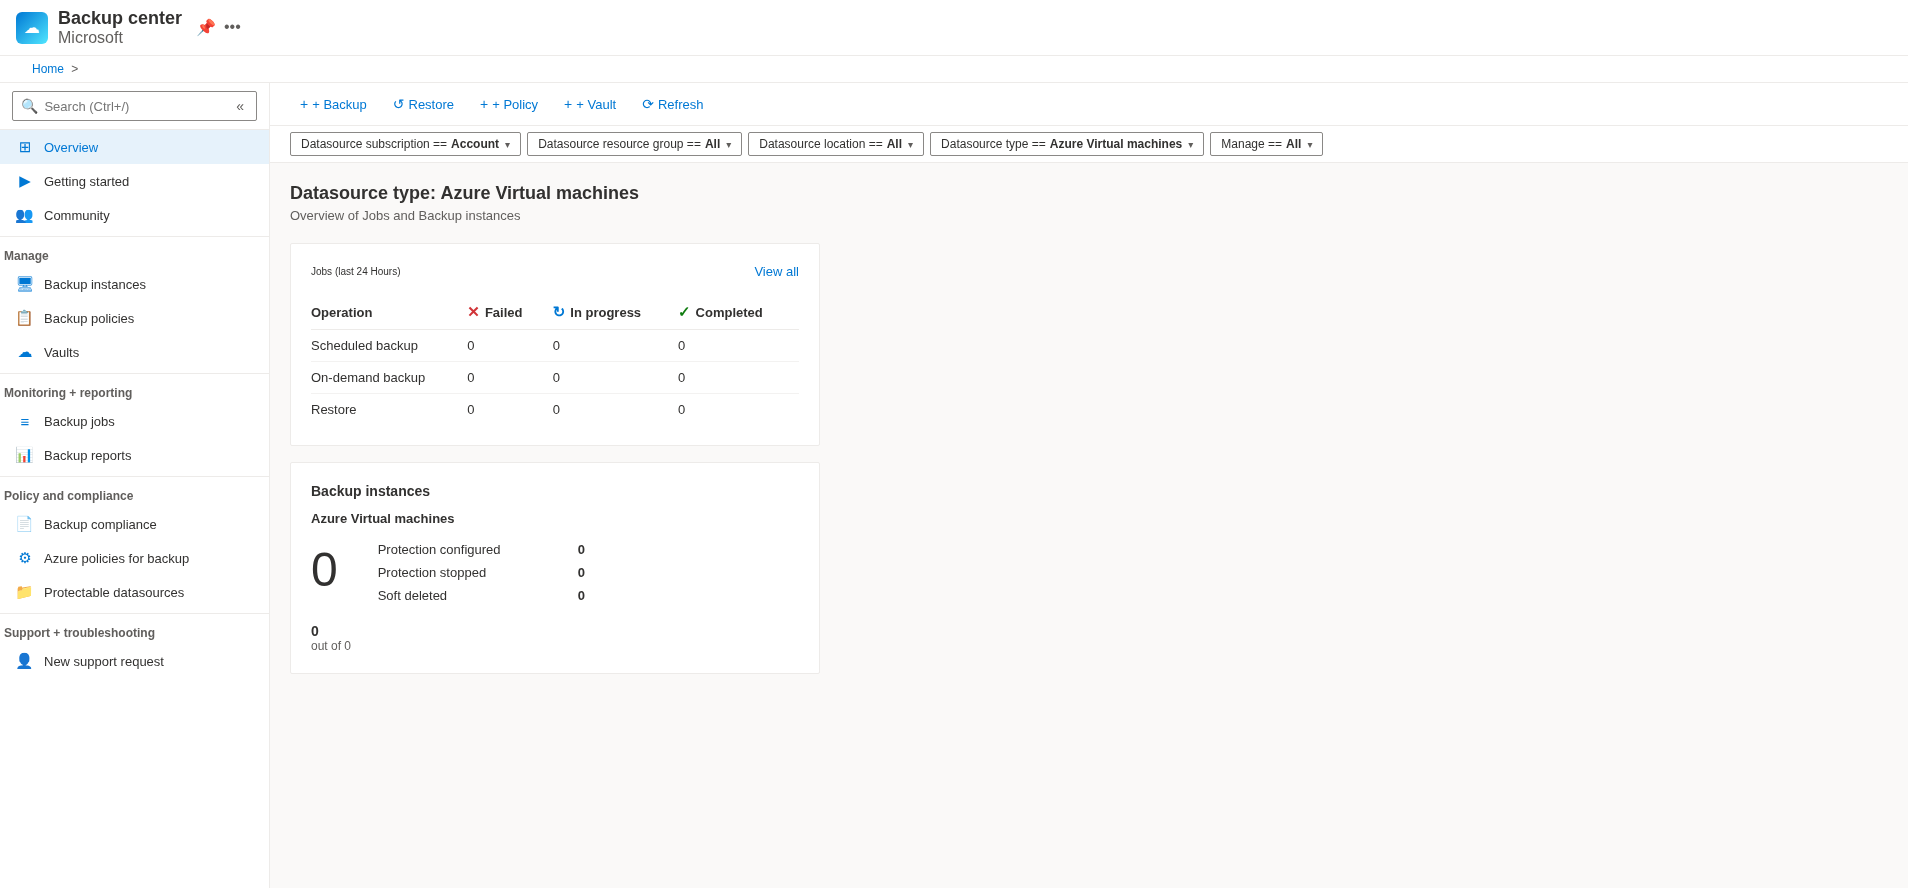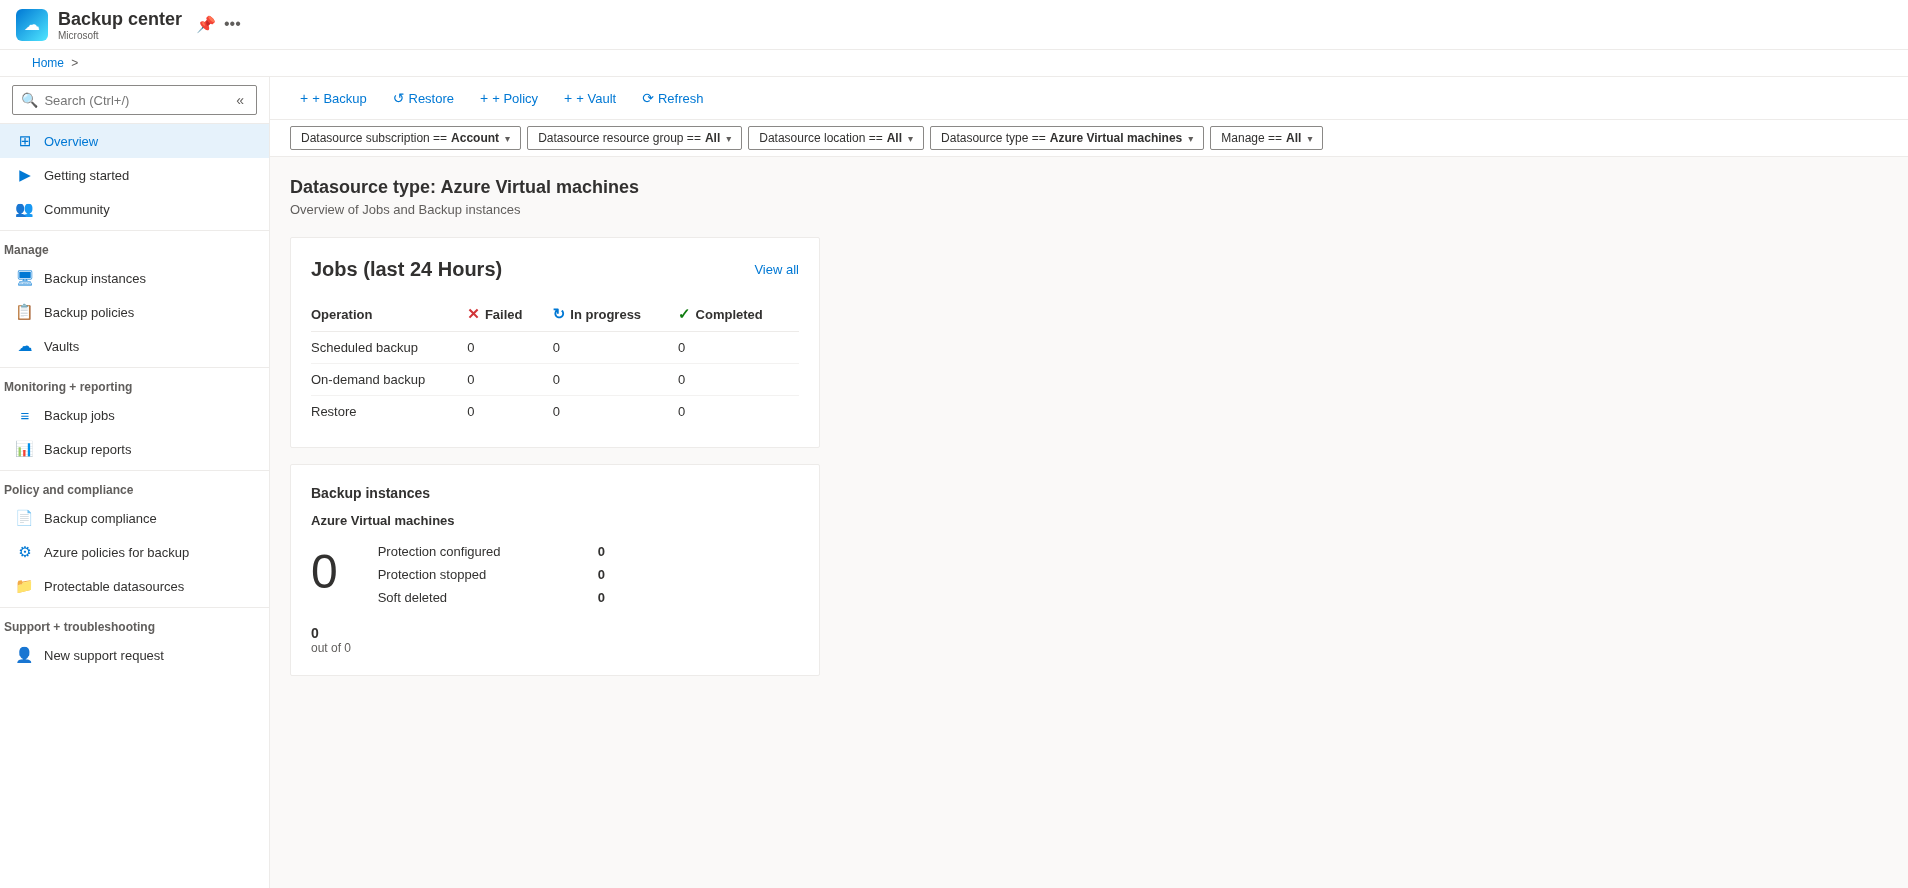--- a/index.html
+++ b/index.html
@@ -2,21 +2,21 @@
 <html><head>
   <meta charset="utf-8">
   <style>
     * { box-sizing: border-box; margin: 0; padding: 0; }
     body { font-family: 'Segoe UI', Arial, sans-serif; font-size: 13px; color: #323130; background: #f3f2f1; display: flex; flex-direction: column; height: 100vh; overflow: hidden; }
 
     
     .top-bar { background: #fff; border-bottom: 1px solid #edebe9; padding: 8px 16px; display: flex; align-items: center; gap: 10px; min-height: 50px; }
     .app-icon { width: 32px; height: 32px; background: linear-gradient(135deg, #0078d4, #50e6ff); border-radius: 6px; display: flex; align-items: center; justify-content: center; color: white; font-size: 16px; flex-shrink: 0; }
     .app-title h1 { font-size: 18px; font-weight: 600; color: #323130; }
-    .app-title p { font-size: 10px; color: #605e5c; }
+    .app-title p { font-size: 16px; color: #605e5c; }
     .top-bar-icons { display: flex; gap: 8px; margin-left: 4px; }
     .top-bar-icons span { color: #605e5c; cursor: pointer; font-size: 16px; }
 
     
     .breadcrumb { padding: 6px 16px; font-size: 12px; color: #0078d4; background: #fff; border-bottom: 1px solid #edebe9; }
     .breadcrumb span { color: #605e5c; margin: 0 4px; }
 
     
     .main-layout { display: flex; flex: 1; overflow: hidden; }
 
@@ -49,40 +49,40 @@
     .filter-pill .filter-bold { font-weight: 700; }
 
     
     .page-content { padding: 20px; flex: 1; }
     .page-title { font-size: 18px; font-weight: 600; color: #323130; margin-bottom: 4px; }
     .page-subtitle { font-size: 13px; color: #605e5c; margin-bottom: 20px; }
 
     
     .card { background: #fff; border: 1px solid #edebe9; border-radius: 2px; margin-bottom: 16px; padding: 20px; }
     .card-header { display: flex; align-items: center; justify-content: space-between; margin-bottom: 16px; }
-    .card-title { font-size: 20px; font-weight: 700; color: #323130; }
+    .card-title { font-size: 10px; font-weight: 400; color: #323130; }
     .view-all-link { font-size: 13px; color: #0078d4; cursor: pointer; text-decoration: none; }
 
     
     .jobs-table { width: 100%; border-collapse: collapse; }
     .jobs-table th { text-align: left; padding: 8px 16px 8px 0; font-size: 13px; font-weight: 600; color: #323130; border-bottom: 1px solid #edebe9; }
     .jobs-table td { padding: 8px 16px 8px 0; font-size: 13px; color: #323130; border-bottom: 1px solid #f3f2f1; }
     .jobs-table tr:last-child td { border-bottom: none; }
     .status-header { display: flex; align-items: center; gap: 5px; }
     .status-dot-failed { color: #d13438; font-size: 15px; }
     .status-dot-progress { color: #0078d4; font-size: 15px; }
     .status-dot-completed { color: #107c10; font-size: 15px; }
 
     
     .backup-instances-card .card-title { font-size: 14px; font-weight: 600; margin-bottom: 12px; }
     .vm-section-title { font-size: 13px; font-weight: 600; margin-bottom: 16px; }
     .instances-grid { display: flex; gap: 40px; align-items: flex-start; }
     .big-number { font-size: 48px; font-weight: 300; color: #323130; line-height: 1; margin-top: 4px; }
     .instances-stats { display: flex; flex-direction: column; gap: 8px; }
-    .stat-row { display: flex; align-items: flex-end; gap: 20px; }
+    .stat-row { display: flex; align-items: flex-end; }
     .stat-label { font-size: 13px; color: #323130; min-width: 200px; }
     .stat-value { font-size: 13px; font-weight: 600; color: #323130; }
 
     .instances-bottom { margin-top: 20px; display: flex; align-items: flex-start; gap: 20px; }
     .bottom-number { font-size: 14px; font-weight: 600; color: #323130; }
     .bottom-sublabel { font-size: 12px; color: #605e5c; }
     .bottom-desc { font-size: 13px; color: #323130; max-width: 300px; }
 
     
     .icon-blue { color: #0078d4; }

